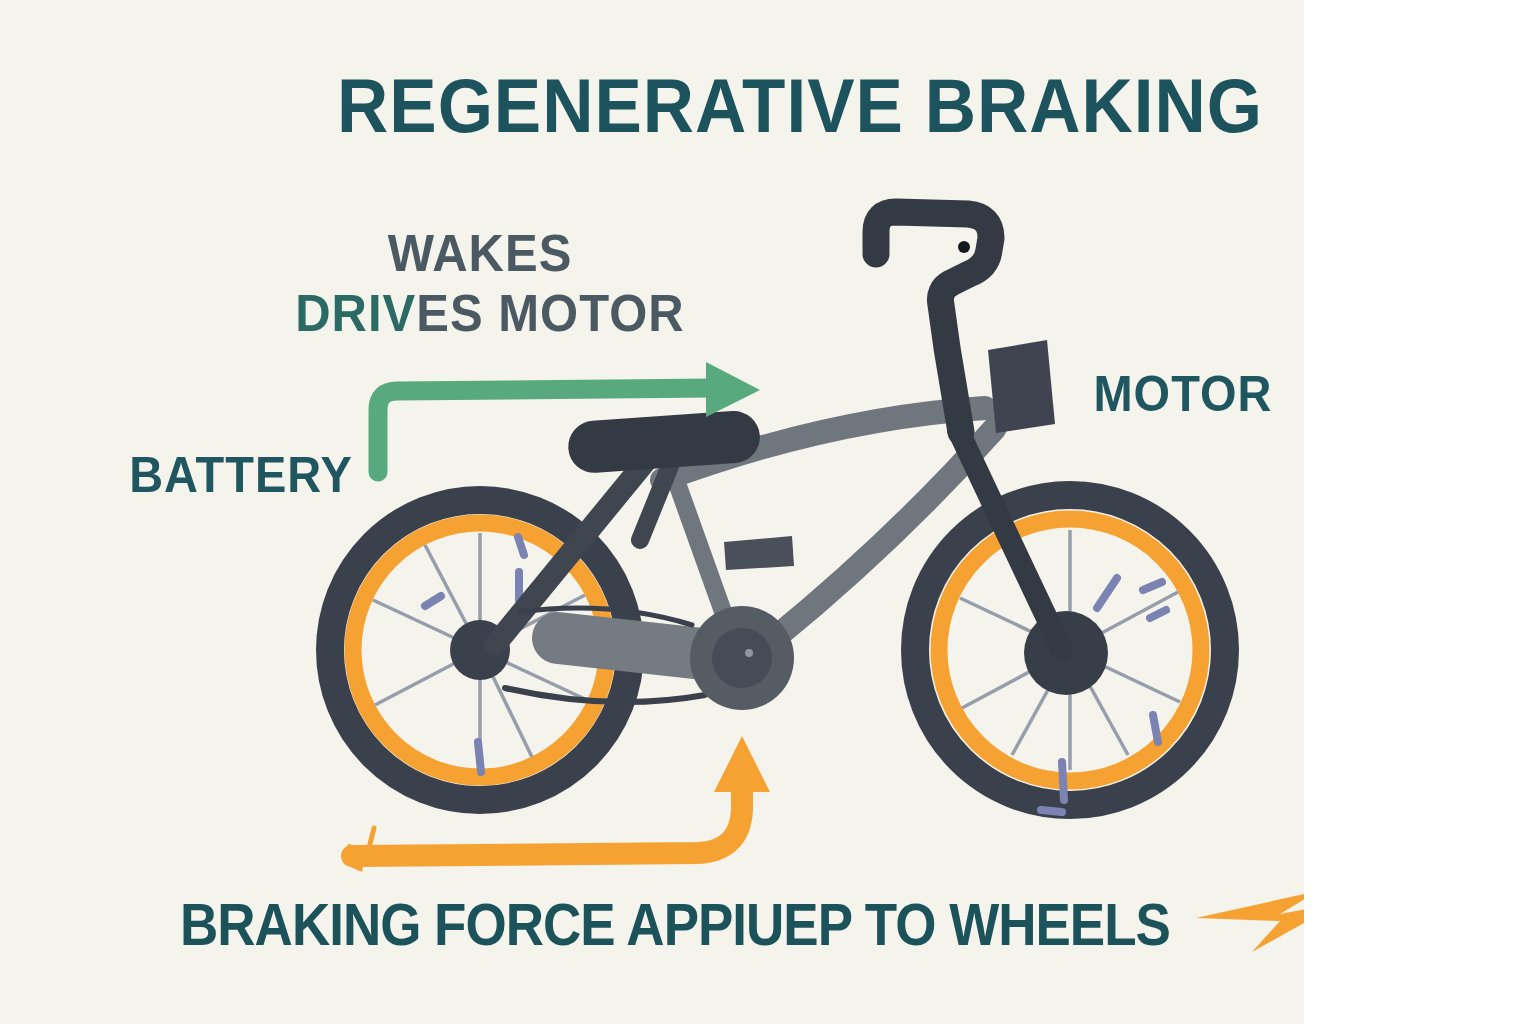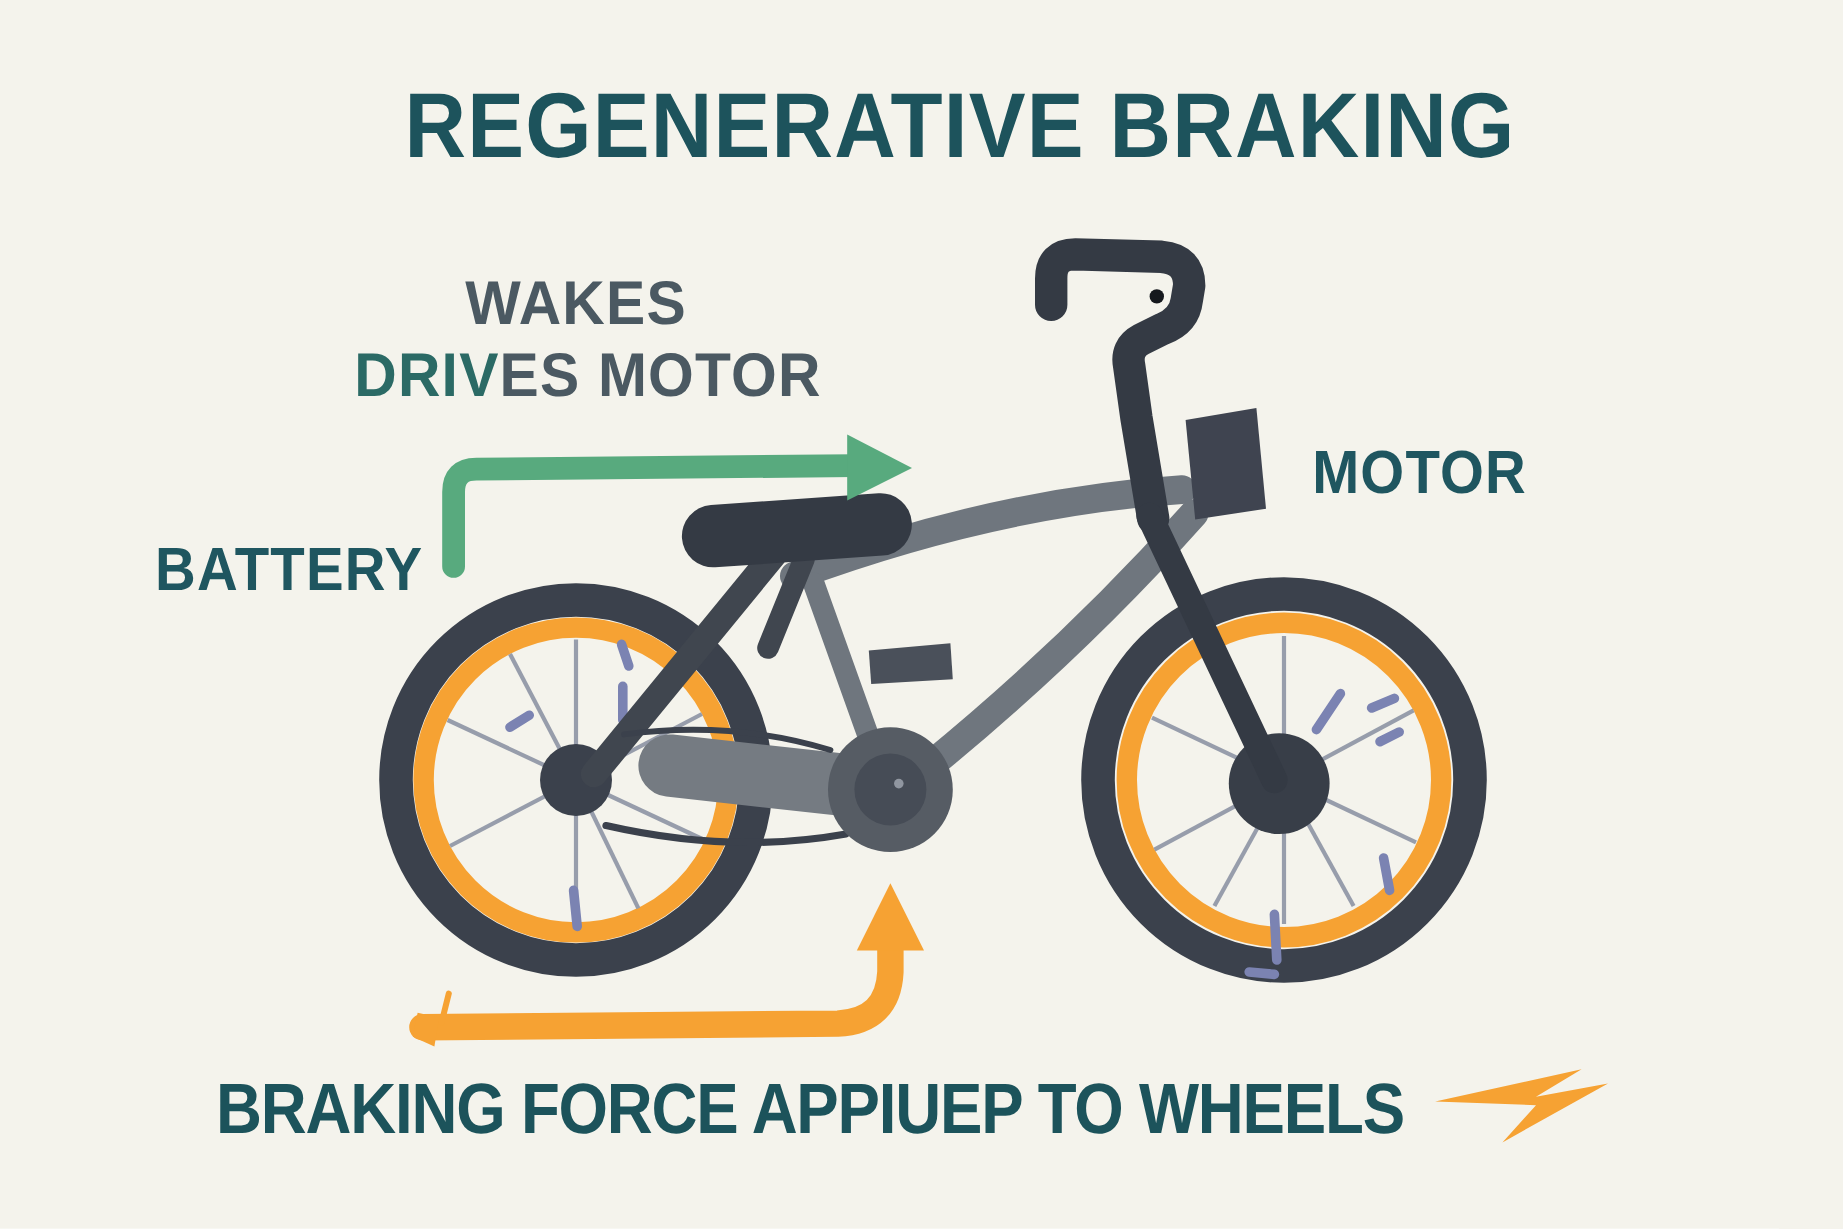--- a/index.html
+++ b/index.html
@@ -1,18 +1,18 @@
 <!DOCTYPE html>
 <html><head>
 <meta charset="utf-8">
 <style>
   html,body{margin:0;padding:0;}
   .canvas{
     position:relative;
-    width:1536px;height:1024px;
+    width:1304px;height:1024px;
     background:#f4f3ec;
     overflow:hidden;
     font-family:"Liberation Sans", sans-serif;
   }
   .label{
     position:absolute;
     font-weight:700;
     text-align:center;
     transform-origin:top center;
     white-space:nowrap;

